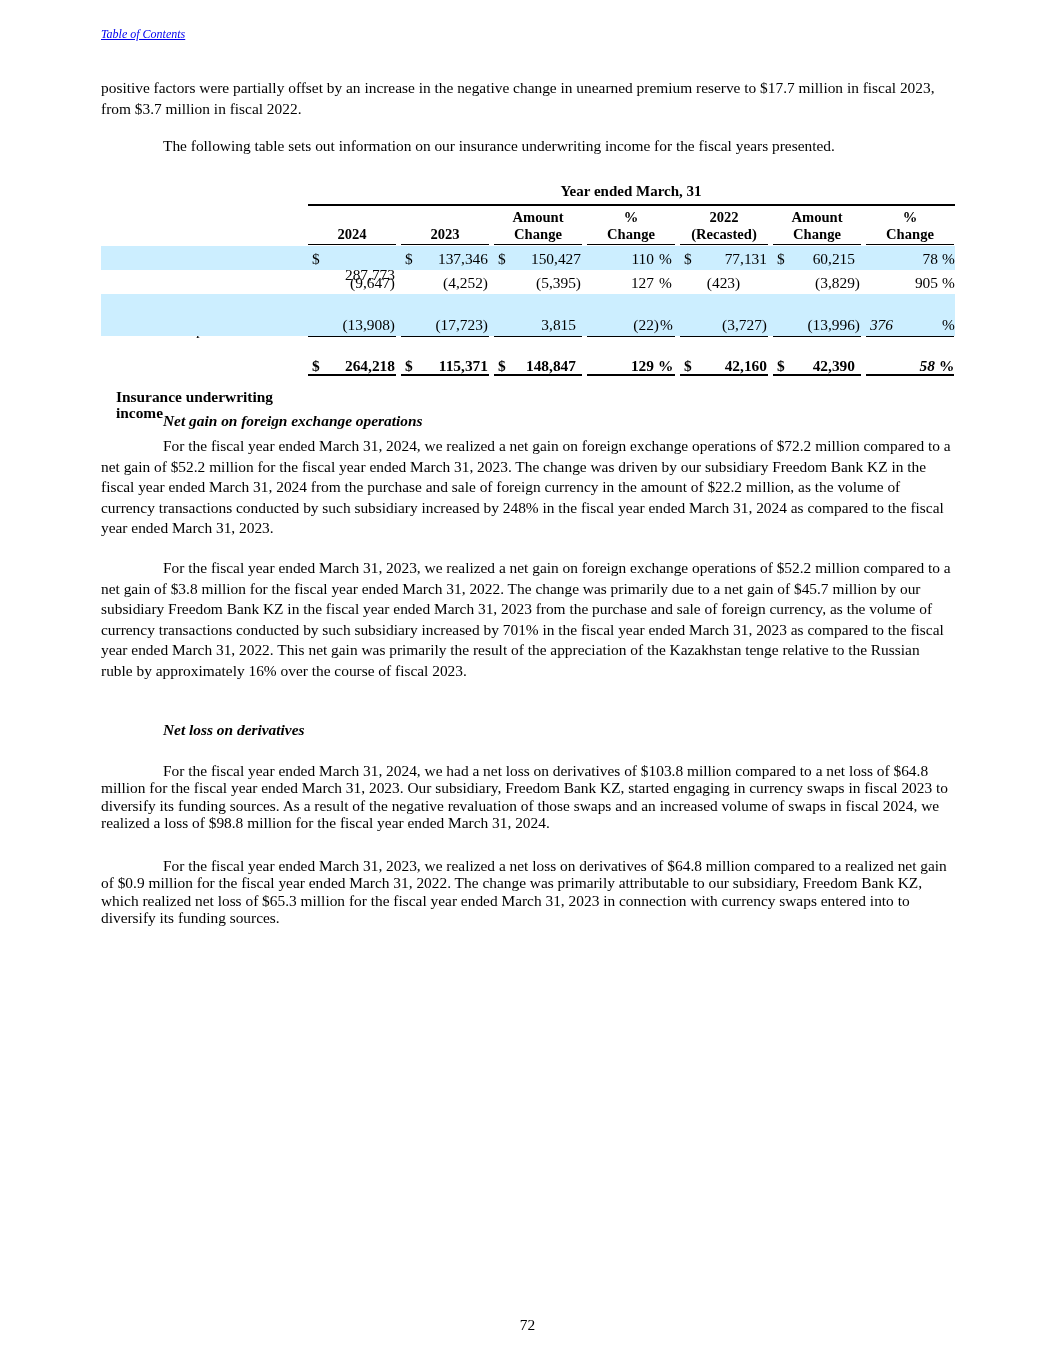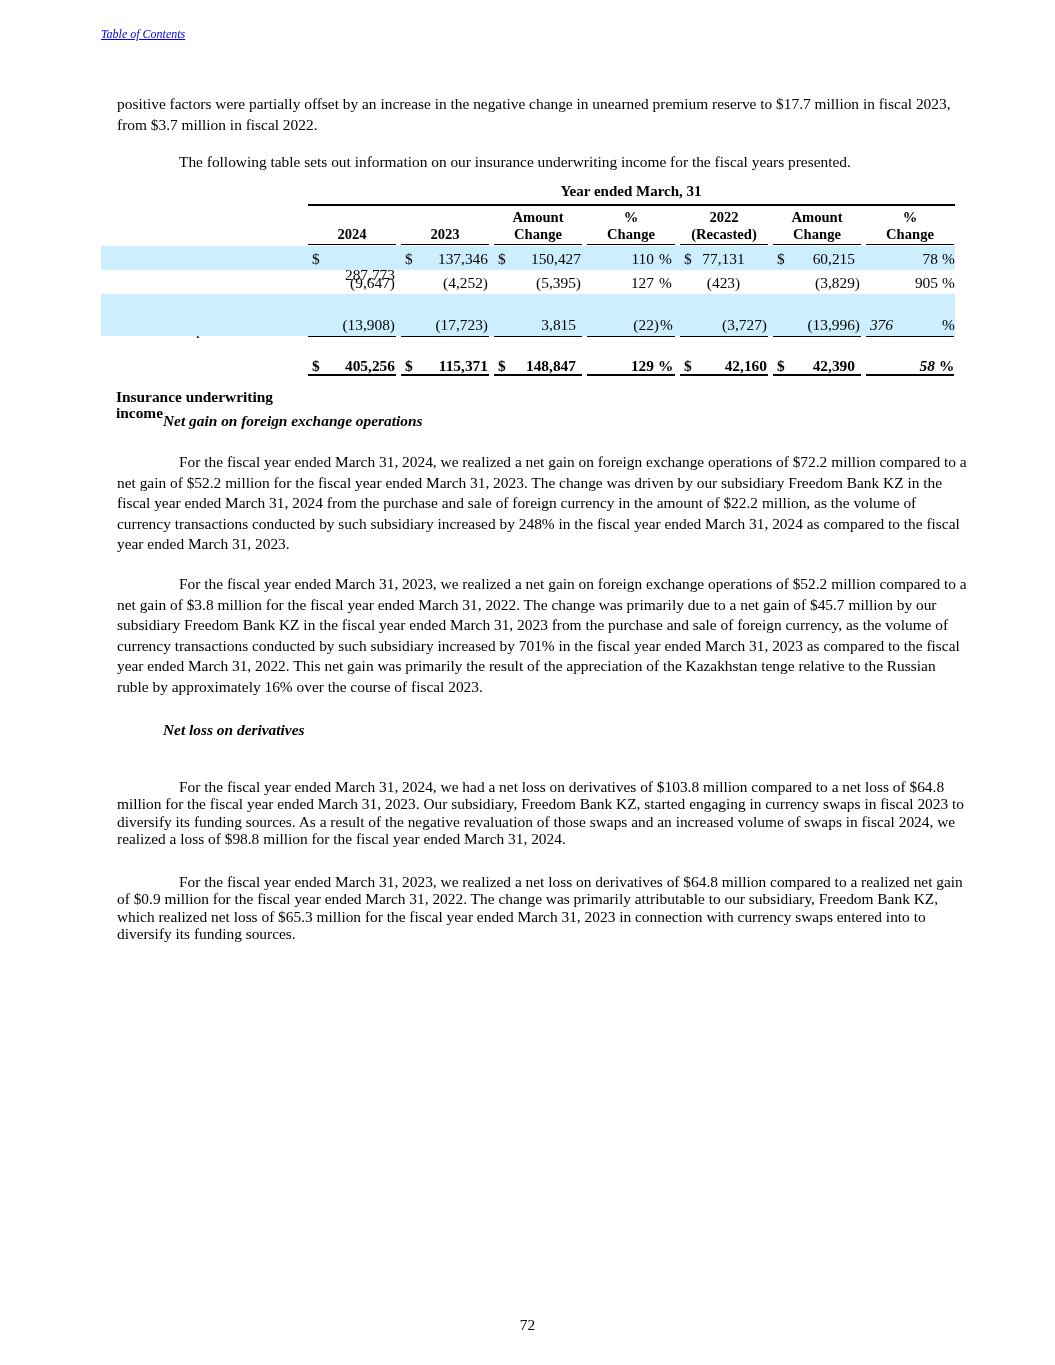--- a/index.html
+++ b/index.html
@@ -7,21 +7,21 @@
     width: 1055px; height: 1365px; position: relative; overflow: hidden;
     font-family: "Liberation Serif", "DejaVu Serif", serif;
     color: #000000; font-size: 15.4px;
   }
   .toc-link {
     position: absolute; left: 101px; top: 27px;
     font-style: italic; color: #0000ee; text-decoration: underline; font-size: 12px;
   }
   .para {
     position: absolute; left: 101px; width: 853px;
-    line-height: 20.5px; text-align: left; margin: 16px;
+    line-height: 20.5px; text-align: left; margin: 0;
   }
   .indent { text-indent: 62px; }
   .subhead {
     position: absolute; left: 163px; font-style: italic; font-weight: bold;
     margin: 0;
   }
   
   .fin-table { position: absolute; left: 101px; top: 182px; width: 854px; }
   .t-row { position: absolute; left: 0; width: 854px; }
   .shade { background: #cceeff; }
@@ -68,21 +68,21 @@
     <div class="cell label" style="top:4px;">Written insurance premiums</div>
     <span class="dollar" style="left:211px; top:4px;">$</span>
     <span class="cell num" style="left:207px; width:87px; top:20px;">287,773</span>
     <span class="dollar" style="left:304px; top:4px;">$</span>
     <span class="cell num" style="left:300px; width:87px; top:4px;">137,346</span>
     <span class="dollar" style="left:397px; top:4px;">$</span>
     <span class="cell num" style="left:393px; width:87px; top:4px;">150,427</span>
     <span class="cell num" style="left:486px; width:67px; top:4px;">110</span>
     <span class="cell" style="left:558px; top:4px;">%</span>
     <span class="dollar" style="left:583px; top:4px;">$</span>
-    <span class="cell num" style="left:579px; width:87px; top:4px;text-align:center;">77,131</span>
+    <span class="cell num" style="left:579px; width:87px; top:4px;">77,131</span>
     <span class="dollar" style="left:676px; top:4px;">$</span>
     <span class="cell num" style="left:672px; width:82px; top:4px;">60,215</span>
     <span class="cell num" style="left:765px; width:72px; top:4px;">78</span>
     <span class="cell" style="left:841px; top:4px;">%</span>
   </div>
 
   <div class="t-row" style="top:88px; height:24px;">
     <div class="cell label" style="top:4px;">Reinsurance premiums ceded</div>
     <span class="cell num" style="left:207px; width:87px; top:4px;">(9,647)</span>
     <span class="cell num" style="left:300px; width:87px; top:4px;">(4,252)</span>
@@ -110,21 +110,21 @@
   <div class="uline" style="left:300px; width:88px; top:154px;"></div>
   <div class="uline" style="left:393px; width:88px; top:154px;"></div>
   <div class="uline" style="left:486px; width:88px; top:154px;"></div>
   <div class="uline" style="left:579px; width:88px; top:154px;"></div>
   <div class="uline" style="left:672px; width:88px; top:154px;"></div>
   <div class="uline" style="left:765px; width:88px; top:154px;"></div>
 
   <div class="t-row bold" style="top:156px; height:36px;">
     <div class="cell label" style="top:3px;"><span>Insurance underwriting</span><br><span>income</span></div>
     <span class="dollar" style="left:211px; top:19px;">$</span>
-    <span class="cell num" style="left:207px; width:87px; top:19px;">405,256</span>
+    <span class="cell num" style="left:207px; width:87px; top:19px;">264,218</span>
     <span class="dollar" style="left:304px; top:19px;">$</span>
     <span class="cell num" style="left:300px; width:87px; top:19px;">115,371</span>
     <span class="dollar" style="left:397px; top:19px;">$</span>
     <span class="cell num" style="left:393px; width:82px; top:19px;">148,847</span>
     <span class="cell num" style="left:486px; width:67px; top:19px;">129</span>
     <span class="cell" style="left:557px; top:19px;">%</span>
     <span class="dollar" style="left:583px; top:19px;">$</span>
     <span class="cell num" style="left:579px; width:87px; top:19px;">42,160</span>
     <span class="dollar" style="left:676px; top:19px;">$</span>
     <span class="cell num" style="left:672px; width:82px; top:19px;">42,390</span>

